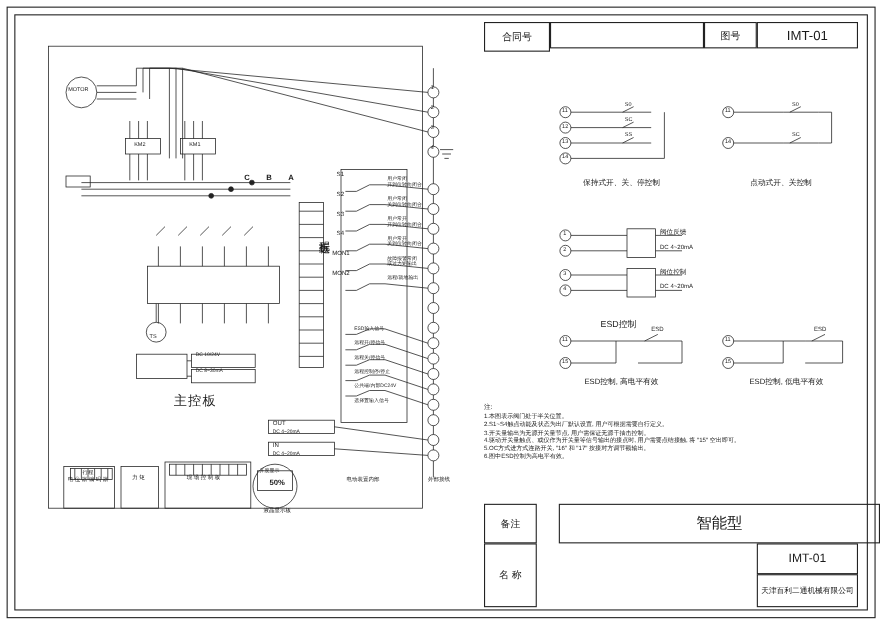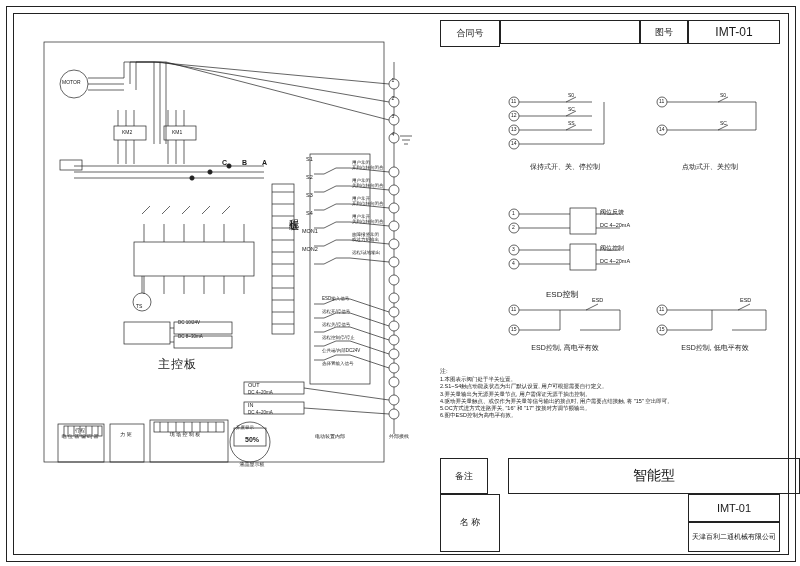--- a/index.html
+++ b/index.html
@@ -317,21 +317,21 @@
     <div class="txt" style="font-size:5.5px;margin-top:1px;">6.图中ESD控制为高电平有效。</div>
   </div>
 
   <div class="cell" style="left:440px;top:458px;width:48px;height:36px;">
     <span>备注</span>
   </div>
   <div class="cell" style="left:488px;top:458px;width:292px;height:36px;font-size:14px;margin-left:20px;">
     <span>智能型</span>
   </div>
 
-  <div class="cell" style="left:440px;top:494px;width:60px;height:58px;">
+  <div class="cell" style="left:440px;top:494px;width:48px;height:58px;">
     <span style="font-size:9px;line-height:1.3;white-space:pre-line;">名 称</span>
   </div>
   <div class="cell" style="left:688px;top:494px;width:92px;height:28px;font-size:11px;">
     <span>IMT-01</span>
   </div>
   <div class="cell" style="left:688px;top:522px;width:92px;height:30px;font-size:7px;">
     <span>天津百利二通机械有限公司</span>
   </div>
 
 </div>

